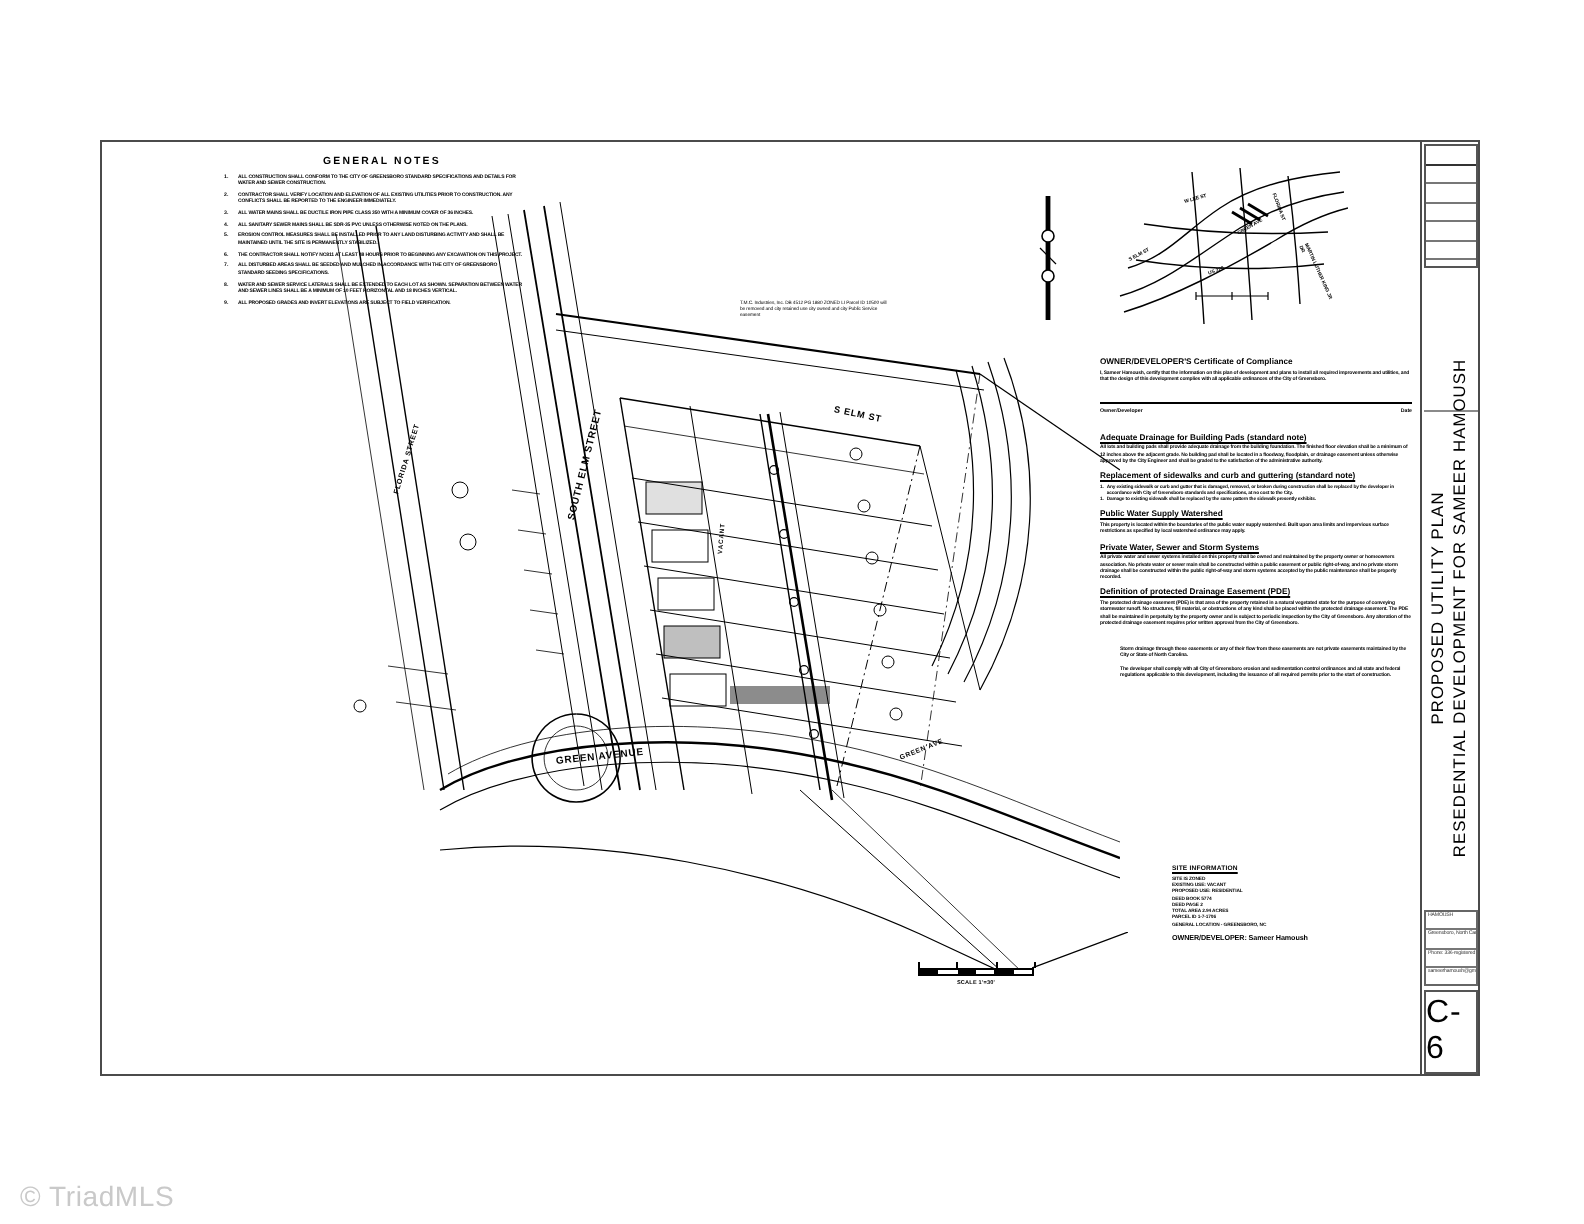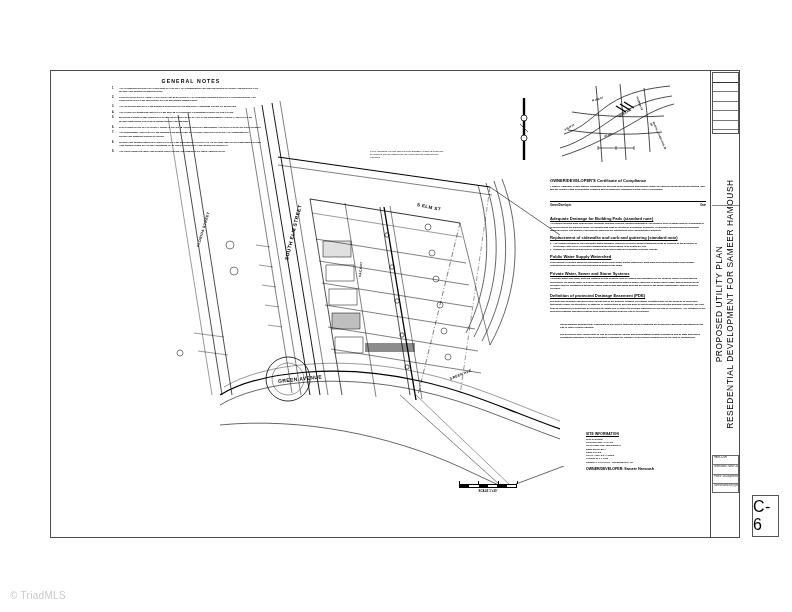--- a/index.html
+++ b/index.html
@@ -21,21 +21,21 @@
   .tb-revs i:nth-child(1){border-bottom-color:#333;}
   .tb-revs i:last-child{border-bottom:none;}
   .tb-midline{position:absolute;left:712px;top:205px;width:27px;height:0;
        border-top:1px solid #8a8a8a;}
   .tb-company{position:absolute;left:712px;top:455px;width:27px;height:38px;
        border:1px solid #666;box-sizing:border-box;display:flex;flex-direction:column;}
   .tb-company span{flex:1;border-bottom:1px solid #777;font-size:2.6px;
        line-height:1;color:#333;padding:1px 1px 0 1px;overflow:hidden;
        white-space:nowrap;letter-spacing:-.1px;}
   .tb-company span:last-child{border-bottom:none;}
-  .tb-sheetbox{position:absolute;left:752px;top:495px;width:27px;height:42px;
+  .tb-sheetbox{position:absolute;left:712px;top:495px;width:27px;height:42px;
        border:1px solid #555;box-sizing:border-box;
        display:flex;align-items:center;justify-content:flex-start;}
   .tb-sheetno{font-size:16px;font-weight:400;letter-spacing:.4px;
        font-family:"Liberation Sans",sans-serif;}
 
   
   .vtitle{position:absolute;left:710px;top:70px;width:30px;height:468px;
        display:flex;align-items:center;justify-content:center;pointer-events:none;}
   .vtitle-inner{transform:rotate(-90deg);transform-origin:center center;
        white-space:nowrap;text-align:center;}
@@ -90,21 +90,21 @@
   .vic svg{display:block;}
   .vic-lab{position:absolute;font-size:2.5px;font-weight:bold;
        letter-spacing:-.05px;}
 
   
   .plan{position:absolute;left:160px;top:95px;width:400px;height:390px;}
   .plan svg{display:block;}
   .st-label{position:absolute;font-weight:bold;letter-spacing:.4px;}
 
   
-  .wm{position:absolute;left:10px;top:590px;font-size:10px;color:#c9c9c9;
+  .wm{position:absolute;left:10px;top:590px;font-size:14px;color:#c9c9c9;
        letter-spacing:.3px;}
 </style>
 </head>
 <body>
 
 <div class="sheet">
 
   <div class="border-outer"></div>
 
   <div class="gn">

